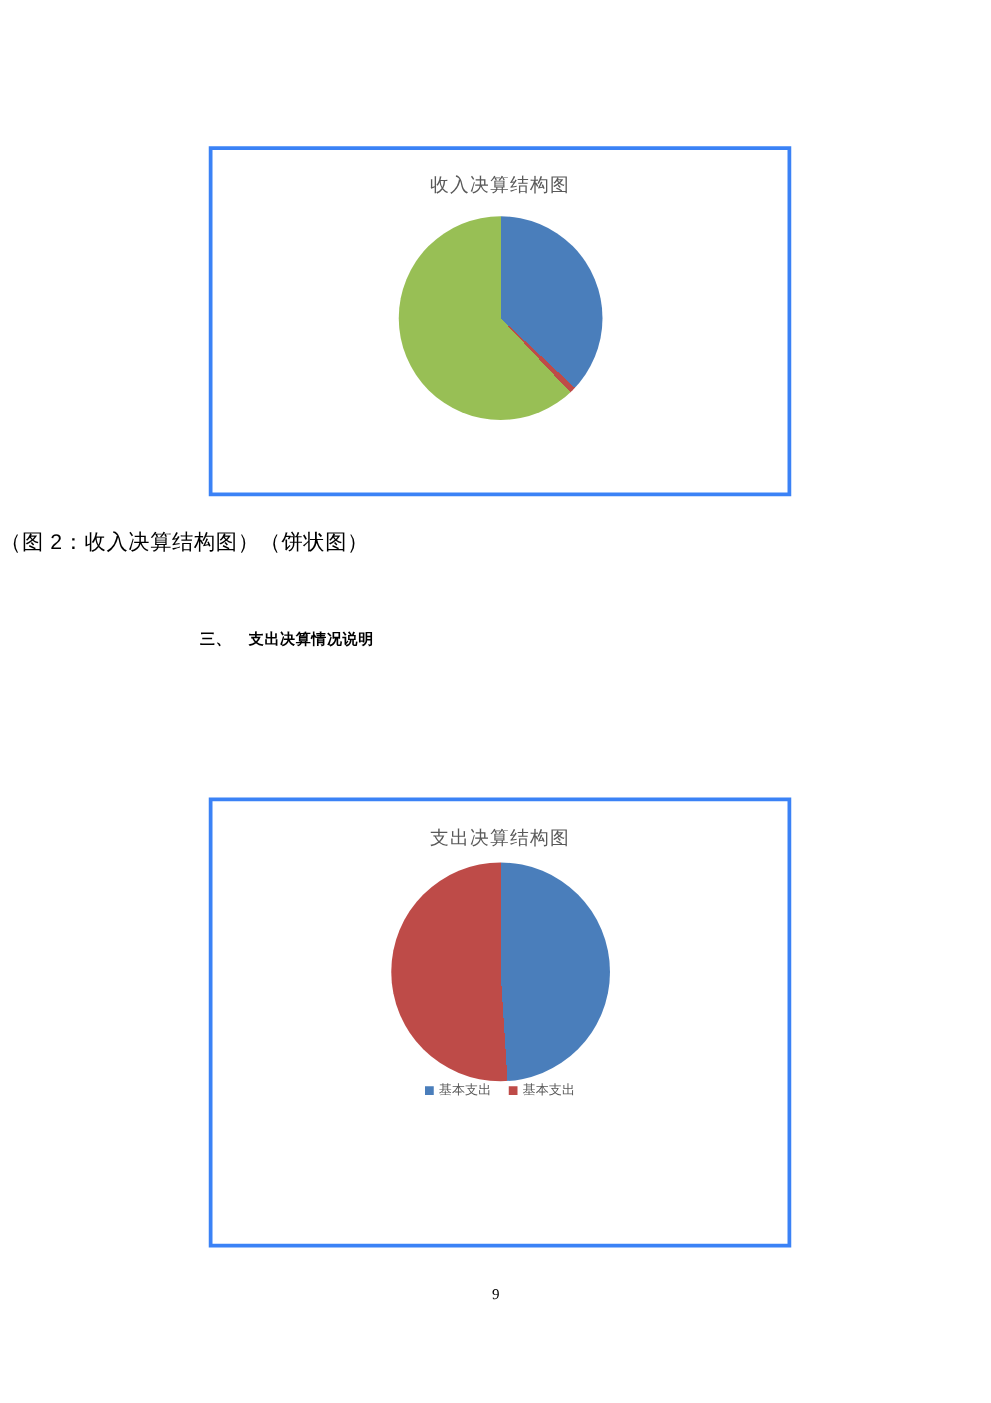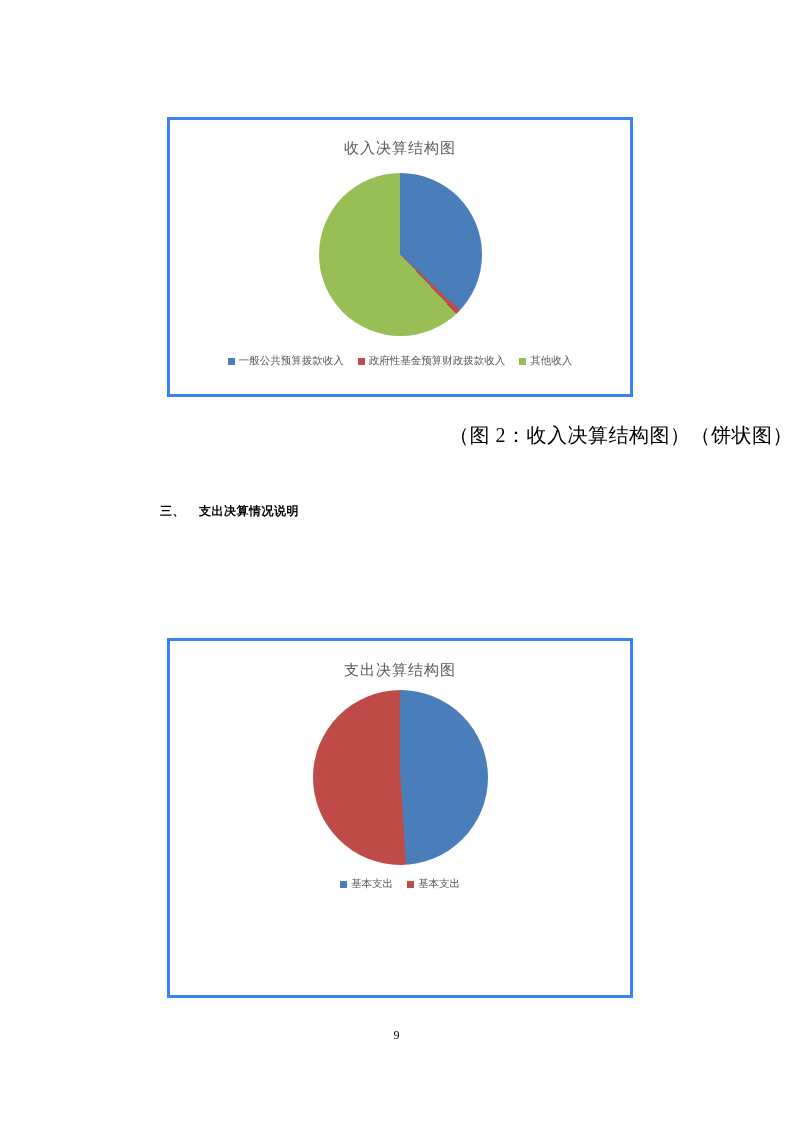--- a/index.html
+++ b/index.html
@@ -83,30 +83,30 @@
   #chart-expense {
     position: absolute;
     left: 167px;
     top: 638px;
     width: 466px;
     height: 360px;
   }
   #chart-expense .chart-title { margin-top: 20px; }
   #chart-expense .pie-wrap { margin-top: 10px; height: 175px; }
   #chart-expense .pie { width: 175px; height: 175px; }
-  #chart-expense .legend { margin-top: 12px; }
+  #chart-expense .legend { }
 
   
   .caption {
     position: absolute;
     width: 100%;
     left: 0;
-    text-align: right;
-    font-family: Liberation Serif, serif;
-    font-size: 20px;
+    text-align: left;
+    font-family: Liberation Sans, sans-serif;
+    font-size: 17px;
     letter-spacing: 0.5px;
   }
   #caption-fig2 { top: 422px; }
   #caption-fig3 { top: 975px; }
 
   .section-heading {
     position: absolute;
     left: 160px;
     top: 503px;
     font-family: "Liberation Sans", sans-serif;
@@ -142,34 +142,20 @@
 </head>
 <body>
 
 <div class="page">
 
   <div class="chart-box" id="chart-income">
     <div class="chart-title">收入决算结构图</div>
     <div class="pie-wrap">
       <div class="pie" id="pie-income" style="background: conic-gradient(rgb(74, 126, 187) 0deg, rgb(74, 126, 187) 133.2deg, rgb(190, 75, 72) 133.2deg, rgb(190, 75, 72) 136.8deg, rgb(152, 191, 85) 136.8deg, rgb(152, 191, 85) 360deg);"></div>
     </div>
-    <div class="legend">
-      <div class="legend-item">
-        <span class="legend-swatch" id="sw-i0" style="background: rgb(74, 126, 187);"></span>
-        <span>一般公共预算拨款收入</span>
-      </div>
-      <div class="legend-item">
-        <span class="legend-swatch" id="sw-i1" style="background: rgb(190, 75, 72);"></span>
-        <span>政府性基金预算财政拨款收入</span>
-      </div>
-      <div class="legend-item">
-        <span class="legend-swatch" id="sw-i2" style="background: rgb(152, 191, 85);"></span>
-        <span>其他收入</span>
-      </div>
-    </div>
   </div>
 
   <div class="caption" id="caption-fig2">（图 2：收入决算结构图）（饼状图）</div>
 
   <div class="section-heading">
     <span class="num">三、</span><span>支出决算情况说明</span>
   </div>
 
 
   <div class="chart-box" id="chart-expense">

